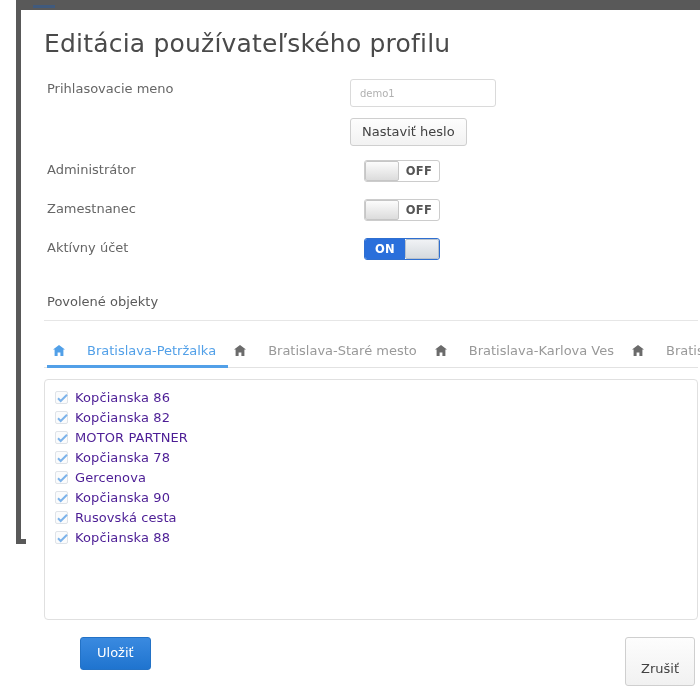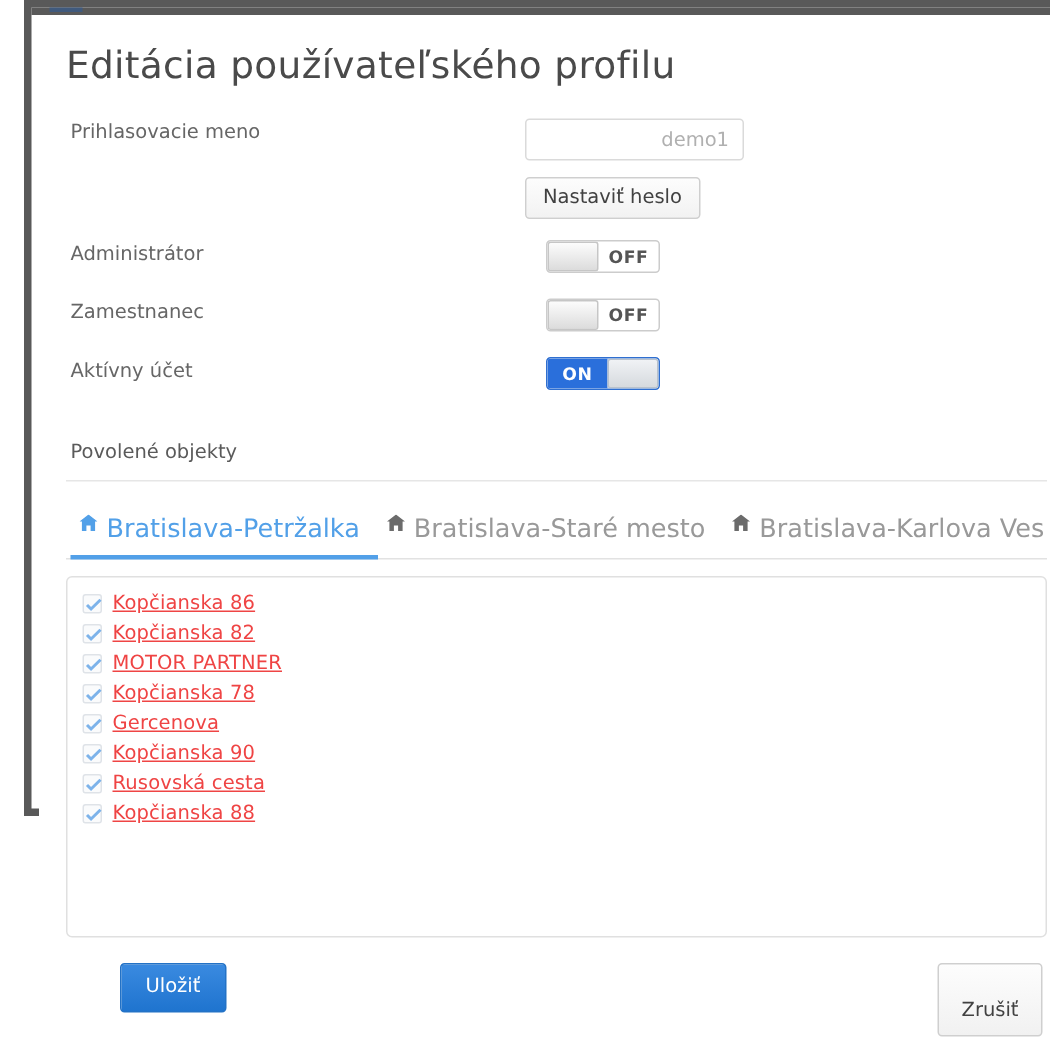--- a/index.html
+++ b/index.html
@@ -81,24 +81,23 @@
   
   .text-input {
     width: 146px;
     height: 28px;
     box-sizing: border-box;
     border: 1px solid #dadada;
     border-radius: 3px;
     background: #fff;
     padding: 0 9px;
     font-family: "DejaVu Sans", "Liberation Sans", sans-serif;
-    font-size: 13px;
+    font-size: 10px;
     color: #555;
     outline: none;
-    text-align: right;
   }
   .text-input::placeholder { color: #b0b0b0; }
 
   
   .btn-default {
     display: inline-block;
     box-sizing: border-box;
     min-height: 28px;
     padding: 5px 11px 6px 11px;
     border: 1px solid #cfcfcf;
@@ -189,24 +188,24 @@
   
   #tabs {
     display: flex;
     align-items: flex-end;
     margin-top: 20px;
     border-bottom: 1px solid #e2e2e2;
     padding-left: 3px;
   }
   .tab {
     display: flex;
-    align-items: flex-start;
-    gap: 6px;
+    align-items: center;
+    gap: 22px;
     padding: 2px 12px 7px 6px;
-    font-size: 17px;
+    font-size: 13px;
     color: #999999;
     cursor: pointer;
     border-bottom: 3px solid transparent;
     margin-bottom: -1px;
     white-space: nowrap;
   }
   .tab.active {
     color: #52a0e8;
     border-bottom-color: #52a0e8;
   }
@@ -245,24 +244,23 @@
     box-sizing: border-box;
     border: 1px solid #dfe3e8;
     border-radius: 2px;
     background: #fafbfc;
     position: relative;
     flex: 0 0 auto;
   }
   .obj-check svg { position: absolute; left: 1px; top: 2px; }
   .obj-label {
     font-size: 13px;
-    color: #ef4444;
+    color: #4c1d95;
     line-height: 20px;
     letter-spacing: .1px;
-    text-decoration: underline;
   }
 
   
   #footer {
     position: relative;
     margin-top: 17px;
     height: 34px;
   }
   #save-button {
     position: absolute;

